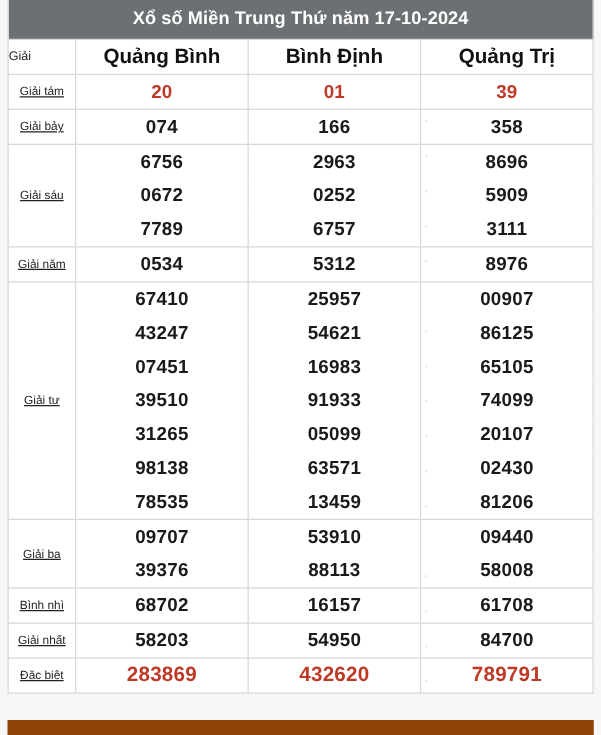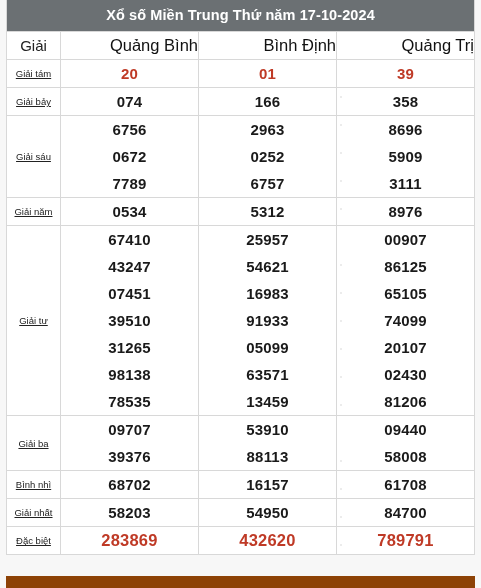--- a/index.html
+++ b/index.html
@@ -43,33 +43,33 @@
     line-height: 31px;
     padding: 0;
     border: none;
     letter-spacing: .1px;
     white-space: nowrap;
   }
 
   
   .lottery-table th.prov-head {
     font-size: 16.5px;
-    font-weight: normal;
+    font-weight: bold;
     color: #111111;
-    text-align: right;
+    text-align: center;
     height: 27px;
     border: 1px solid #d8d8d8;
     padding: 0;
     white-space: nowrap;
   }
   .lottery-table th.label-head {
-    font-size: 15px;
+    font-size: 10px;
     font-weight: normal;
     color: #222222;
-    text-align: center;
+    text-align: left;
     height: 27px;
     border: 1px solid #d8d8d8;
     padding: 0;
     white-space: nowrap;
   }
 
   
   .lottery-table td {
     border: 1px solid #d8d8d8;
     padding: 0;

